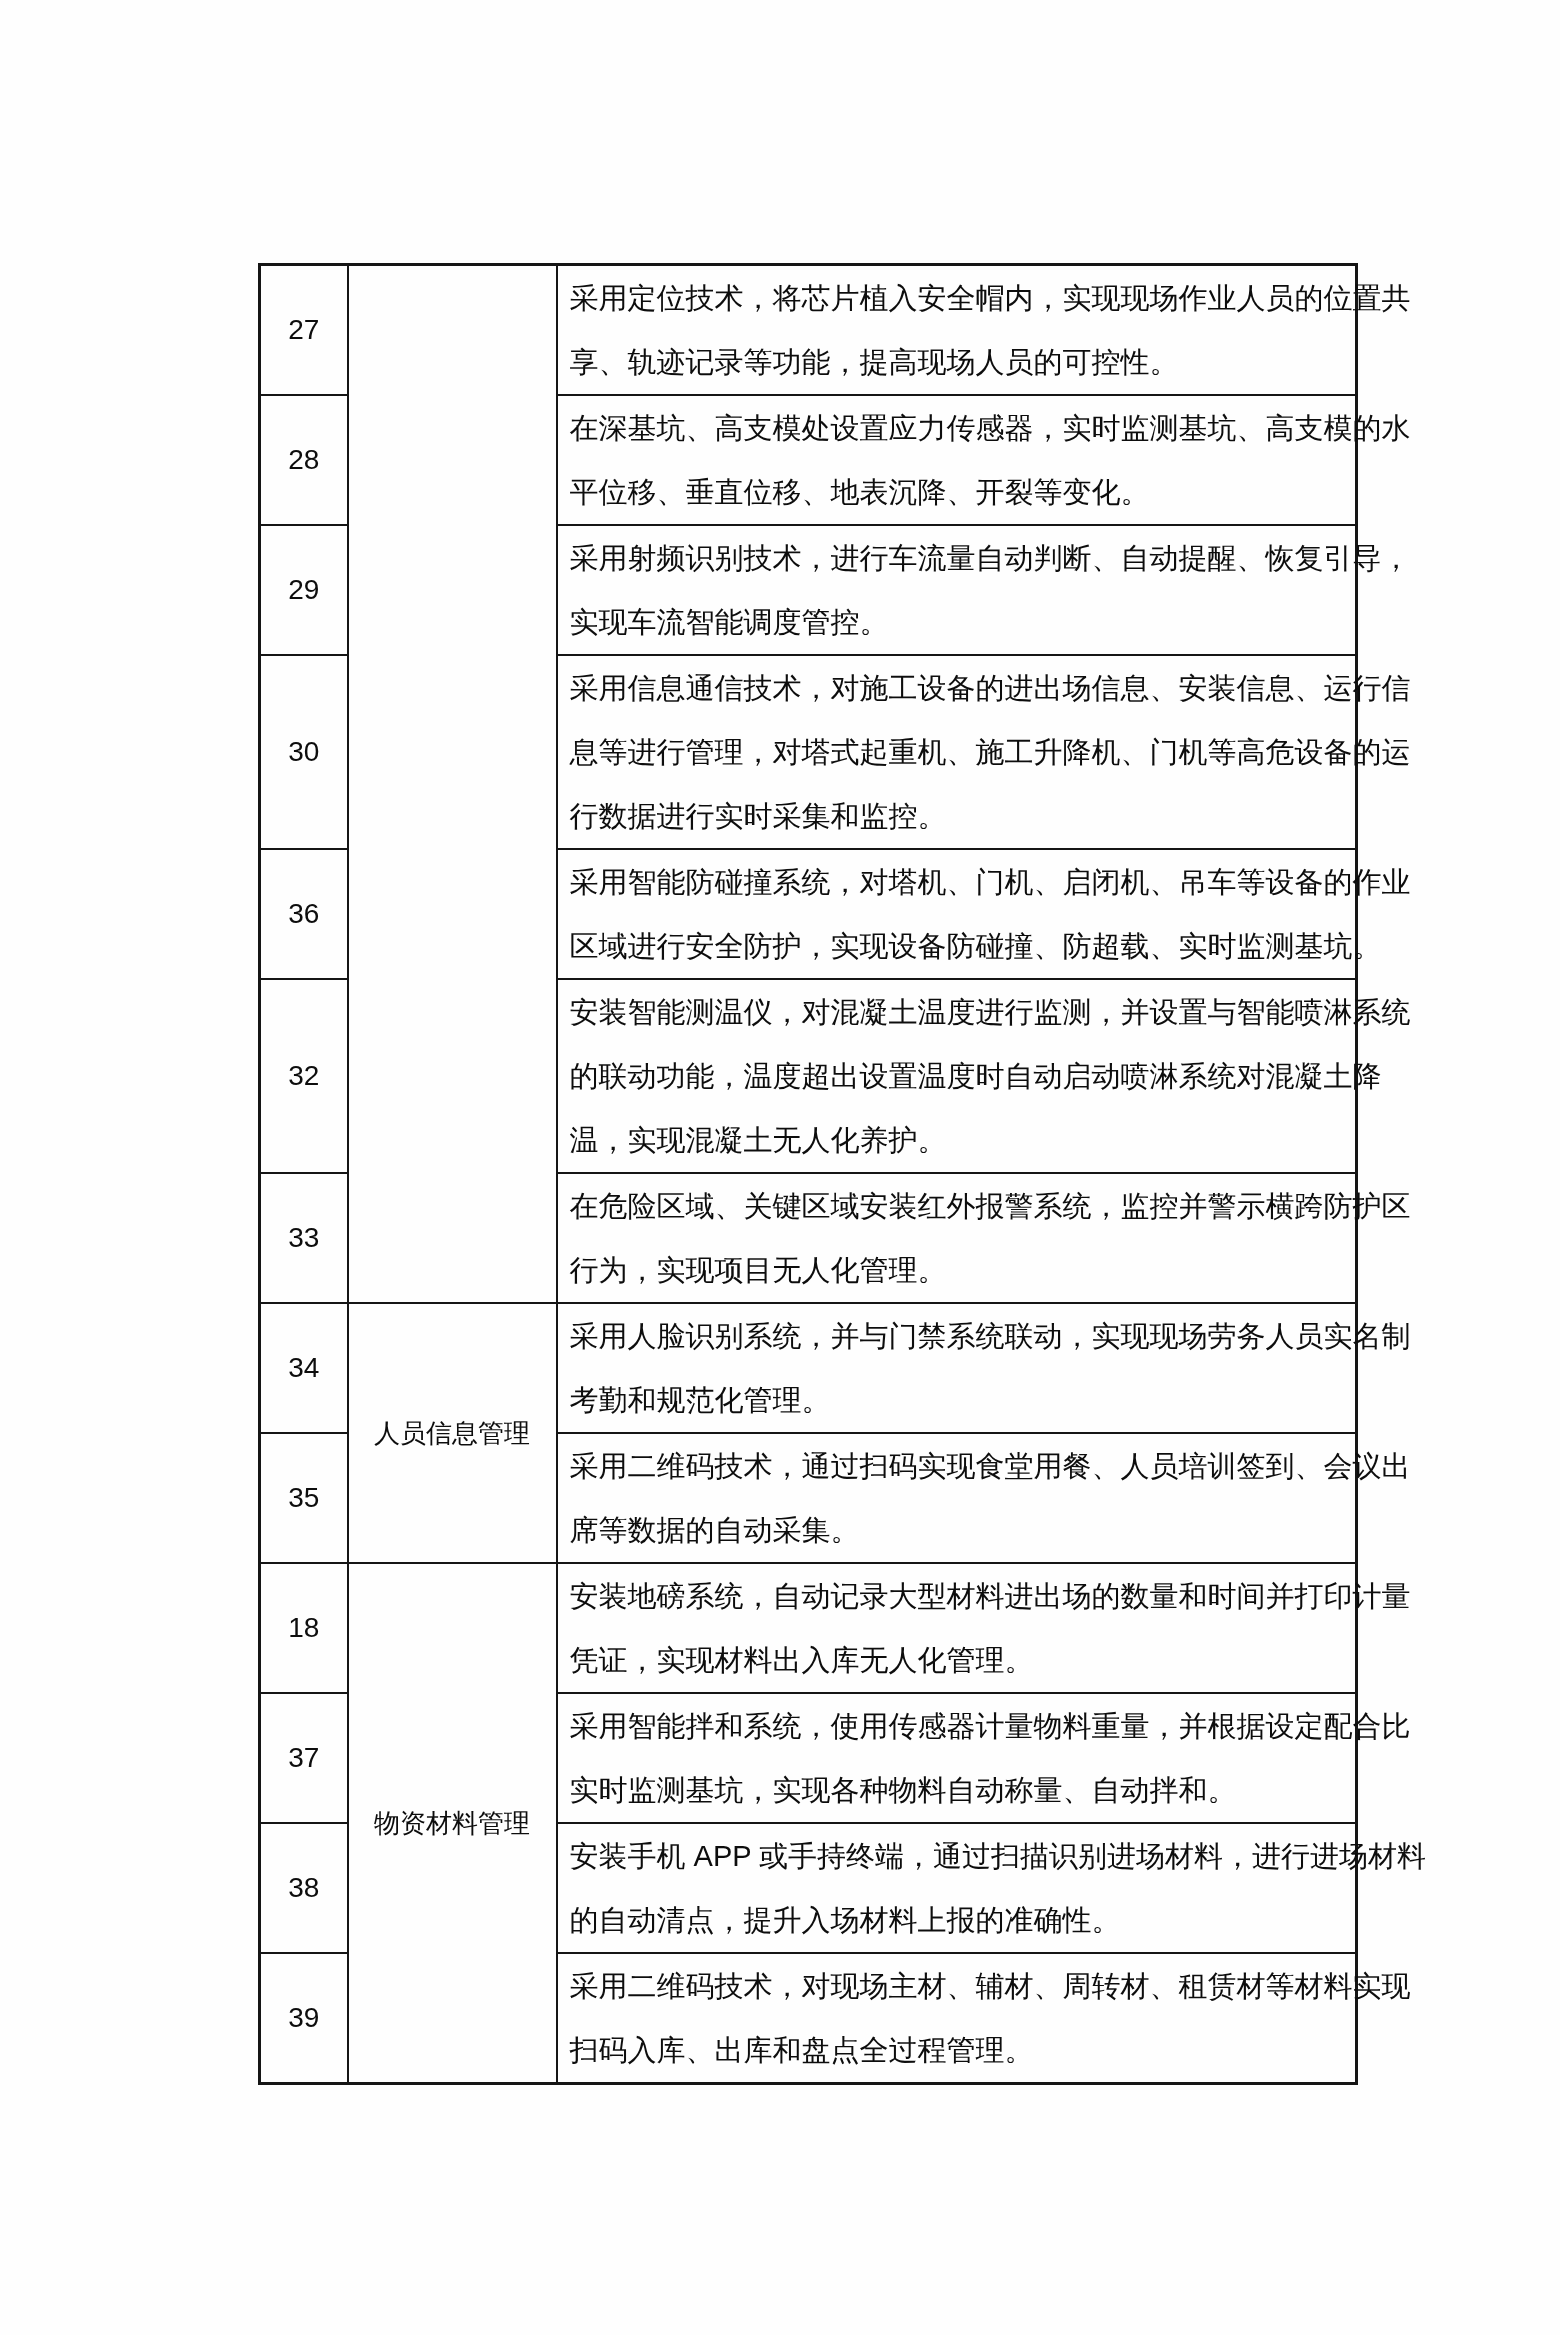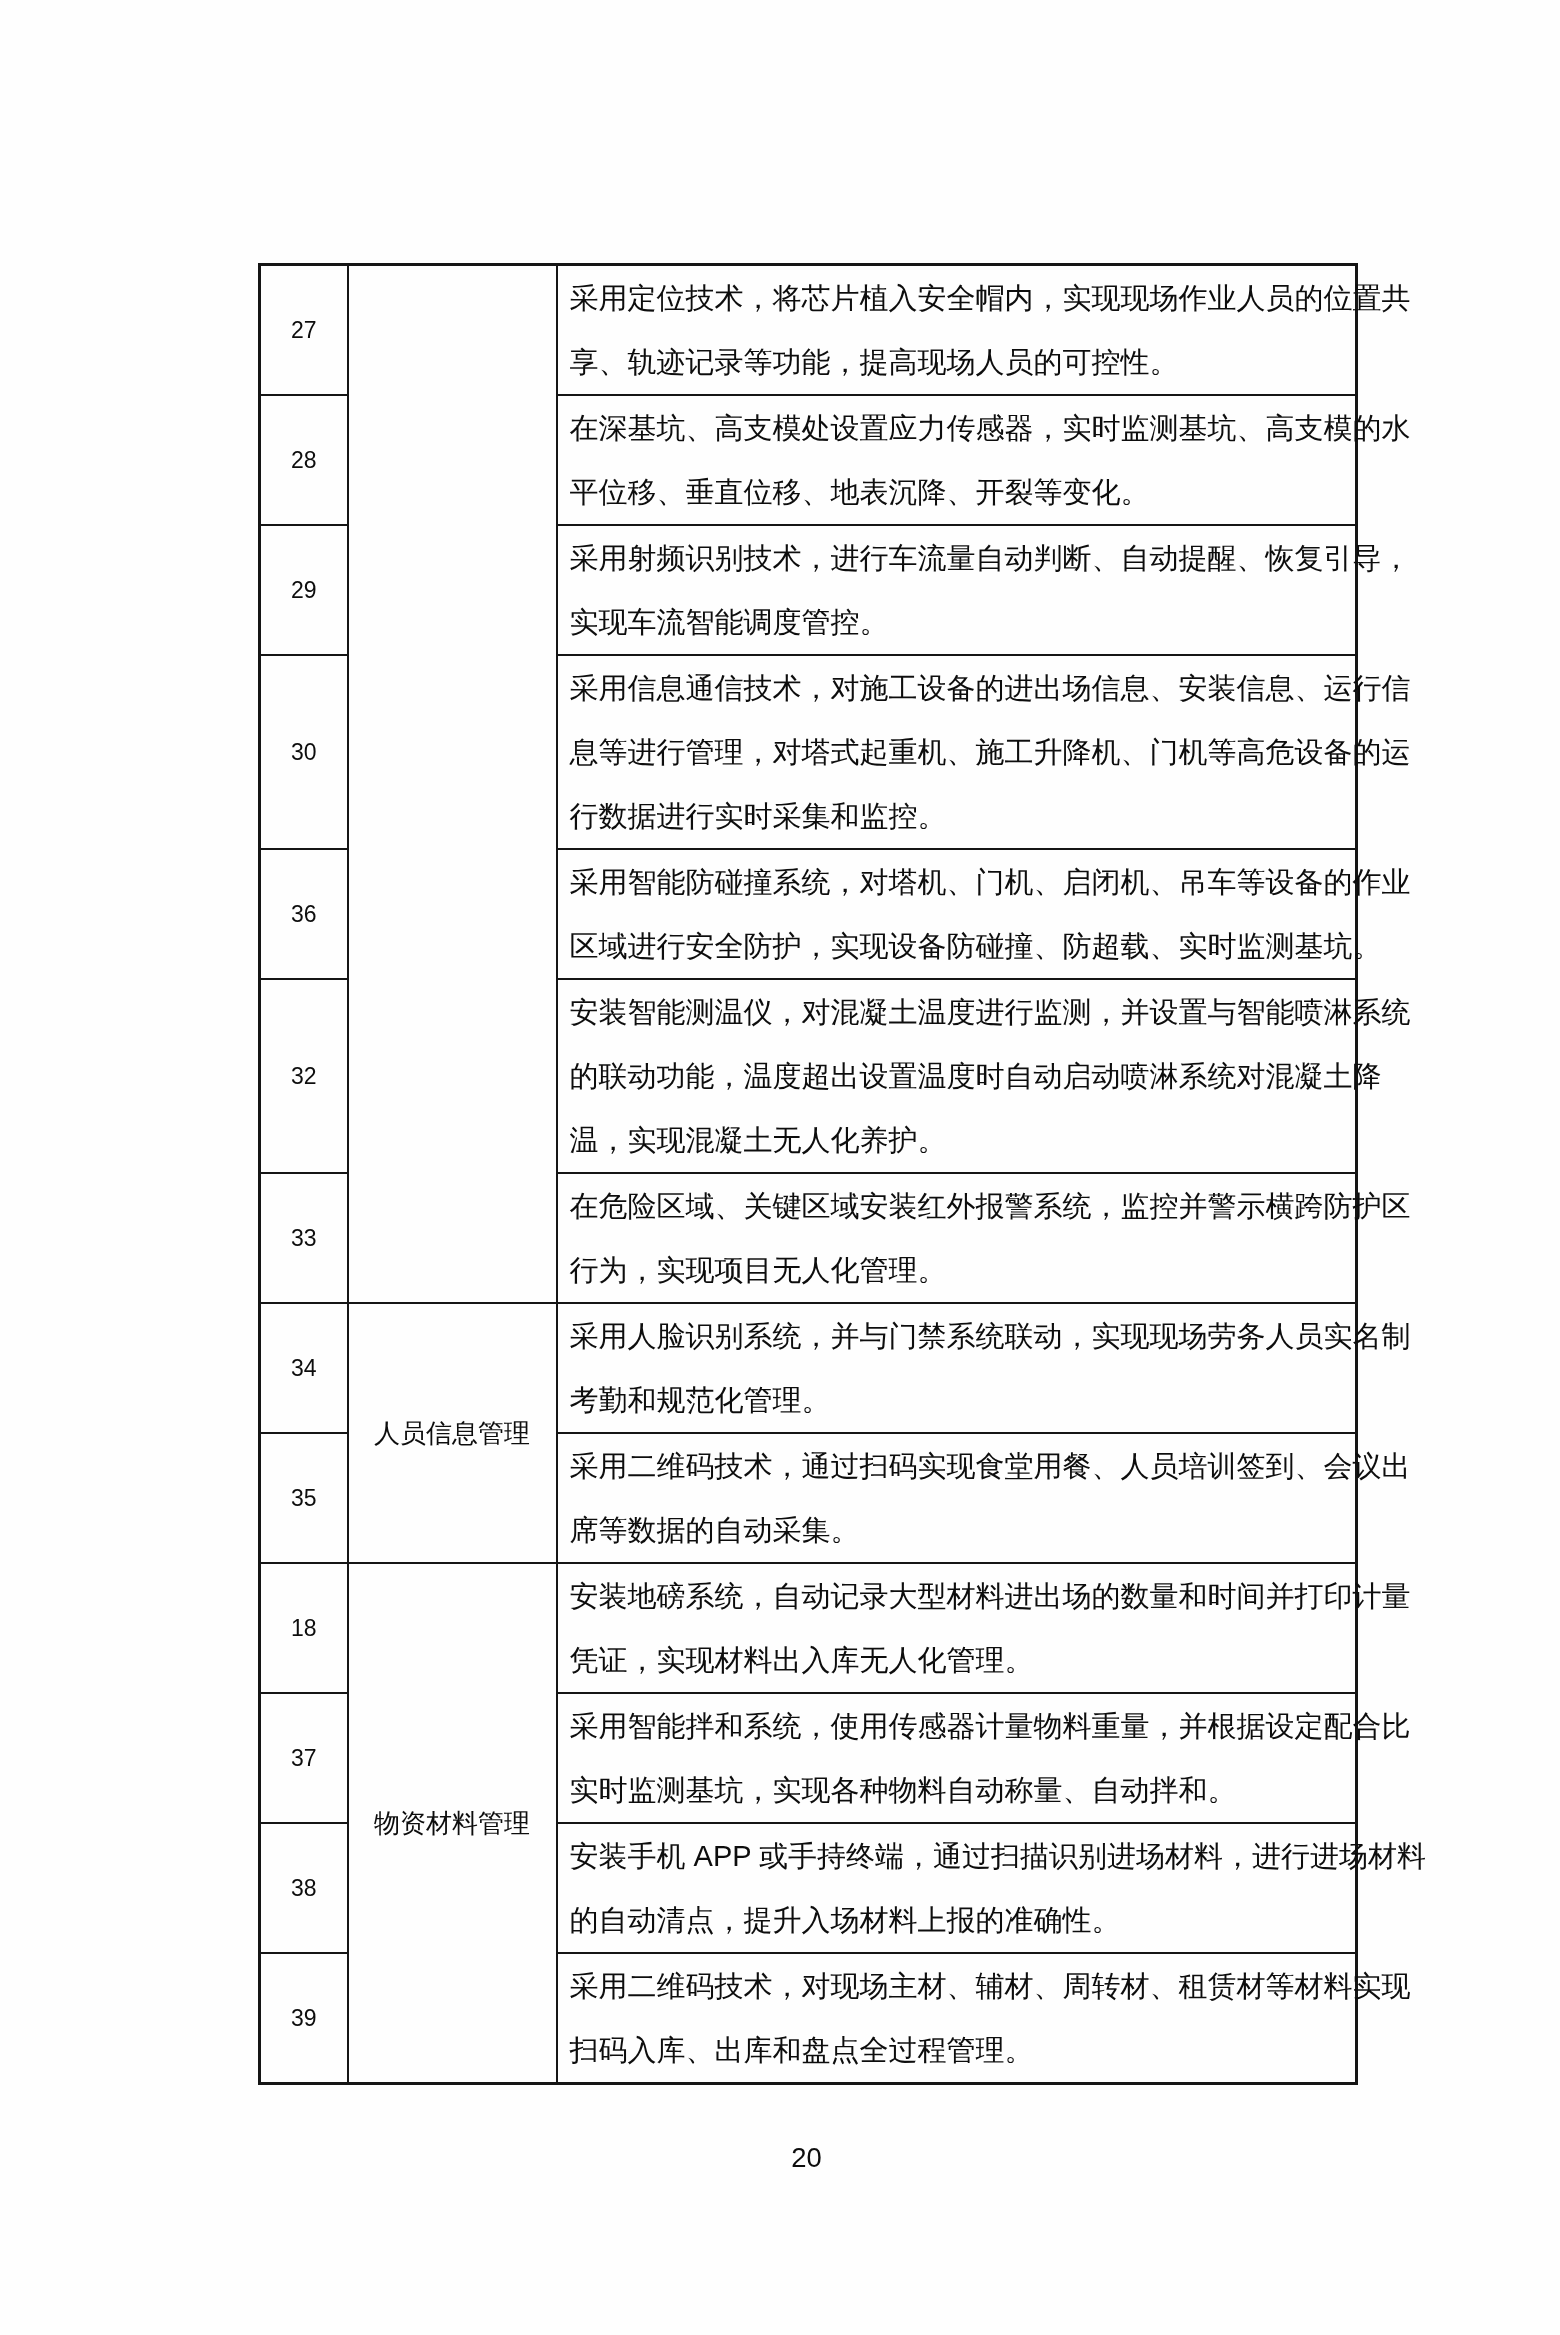--- a/index.html
+++ b/index.html
@@ -29,21 +29,21 @@
   table.doc-table td {
     border: 2.7px solid #151515;
     background: #fefefe;
   }
   col.c-num  { width: 88px; }
   col.c-cat  { width: 209px; }
   col.c-desc { width: 800px; }
   td.num {
     text-align: center;
     vertical-align: middle;
-    font-size: 23px;
+    font-size: 28px;
     font-weight: 500;
   }
   td.cat {
     text-align: center;
     vertical-align: middle;
     font-size: 26px;
     font-weight: 500;
     letter-spacing: 0px;
   }
   td.desc {
@@ -170,16 +170,15 @@
         <tr style="height: 129px;">
           <td class="num">39</td>
           <td class="desc">
             <div class="desc-line">采用二维码技术，对现场主材、辅材、周转材、租赁材等材料实现</div>
             <div class="desc-line">扫码入库、出库和盘点全过程管理。</div>
           </td>
         </tr>
       </tbody>
   </table>
 
-  <div class="page-number">20</div>
 
 </div>
 
 
 </body></html>

